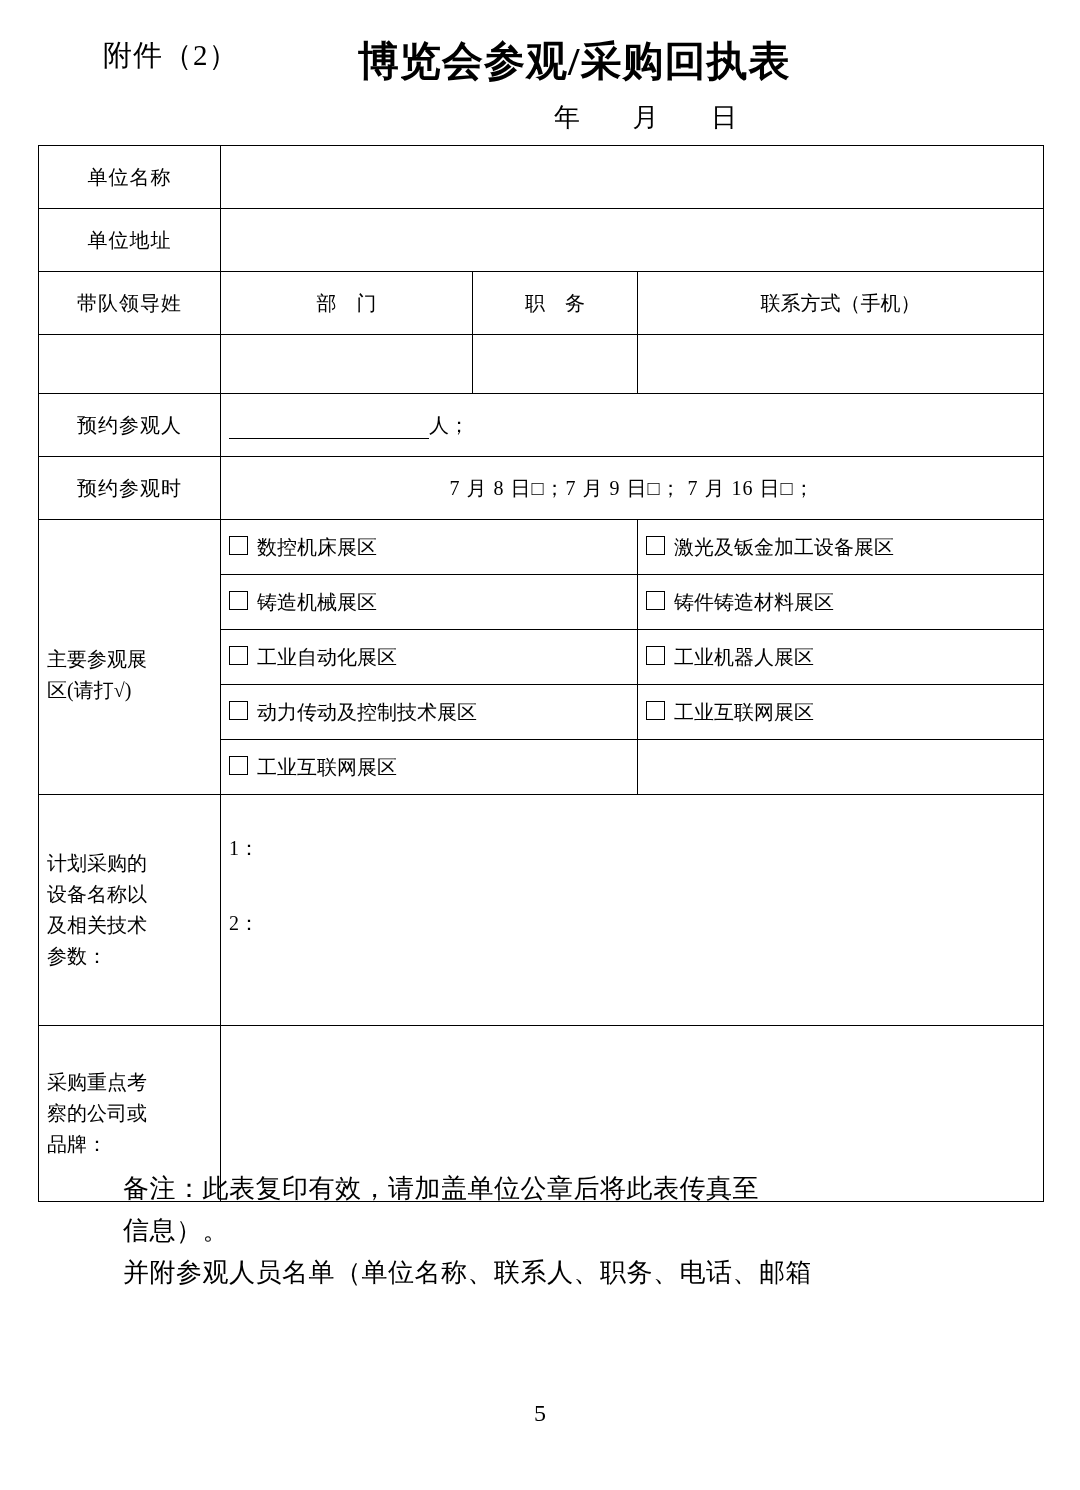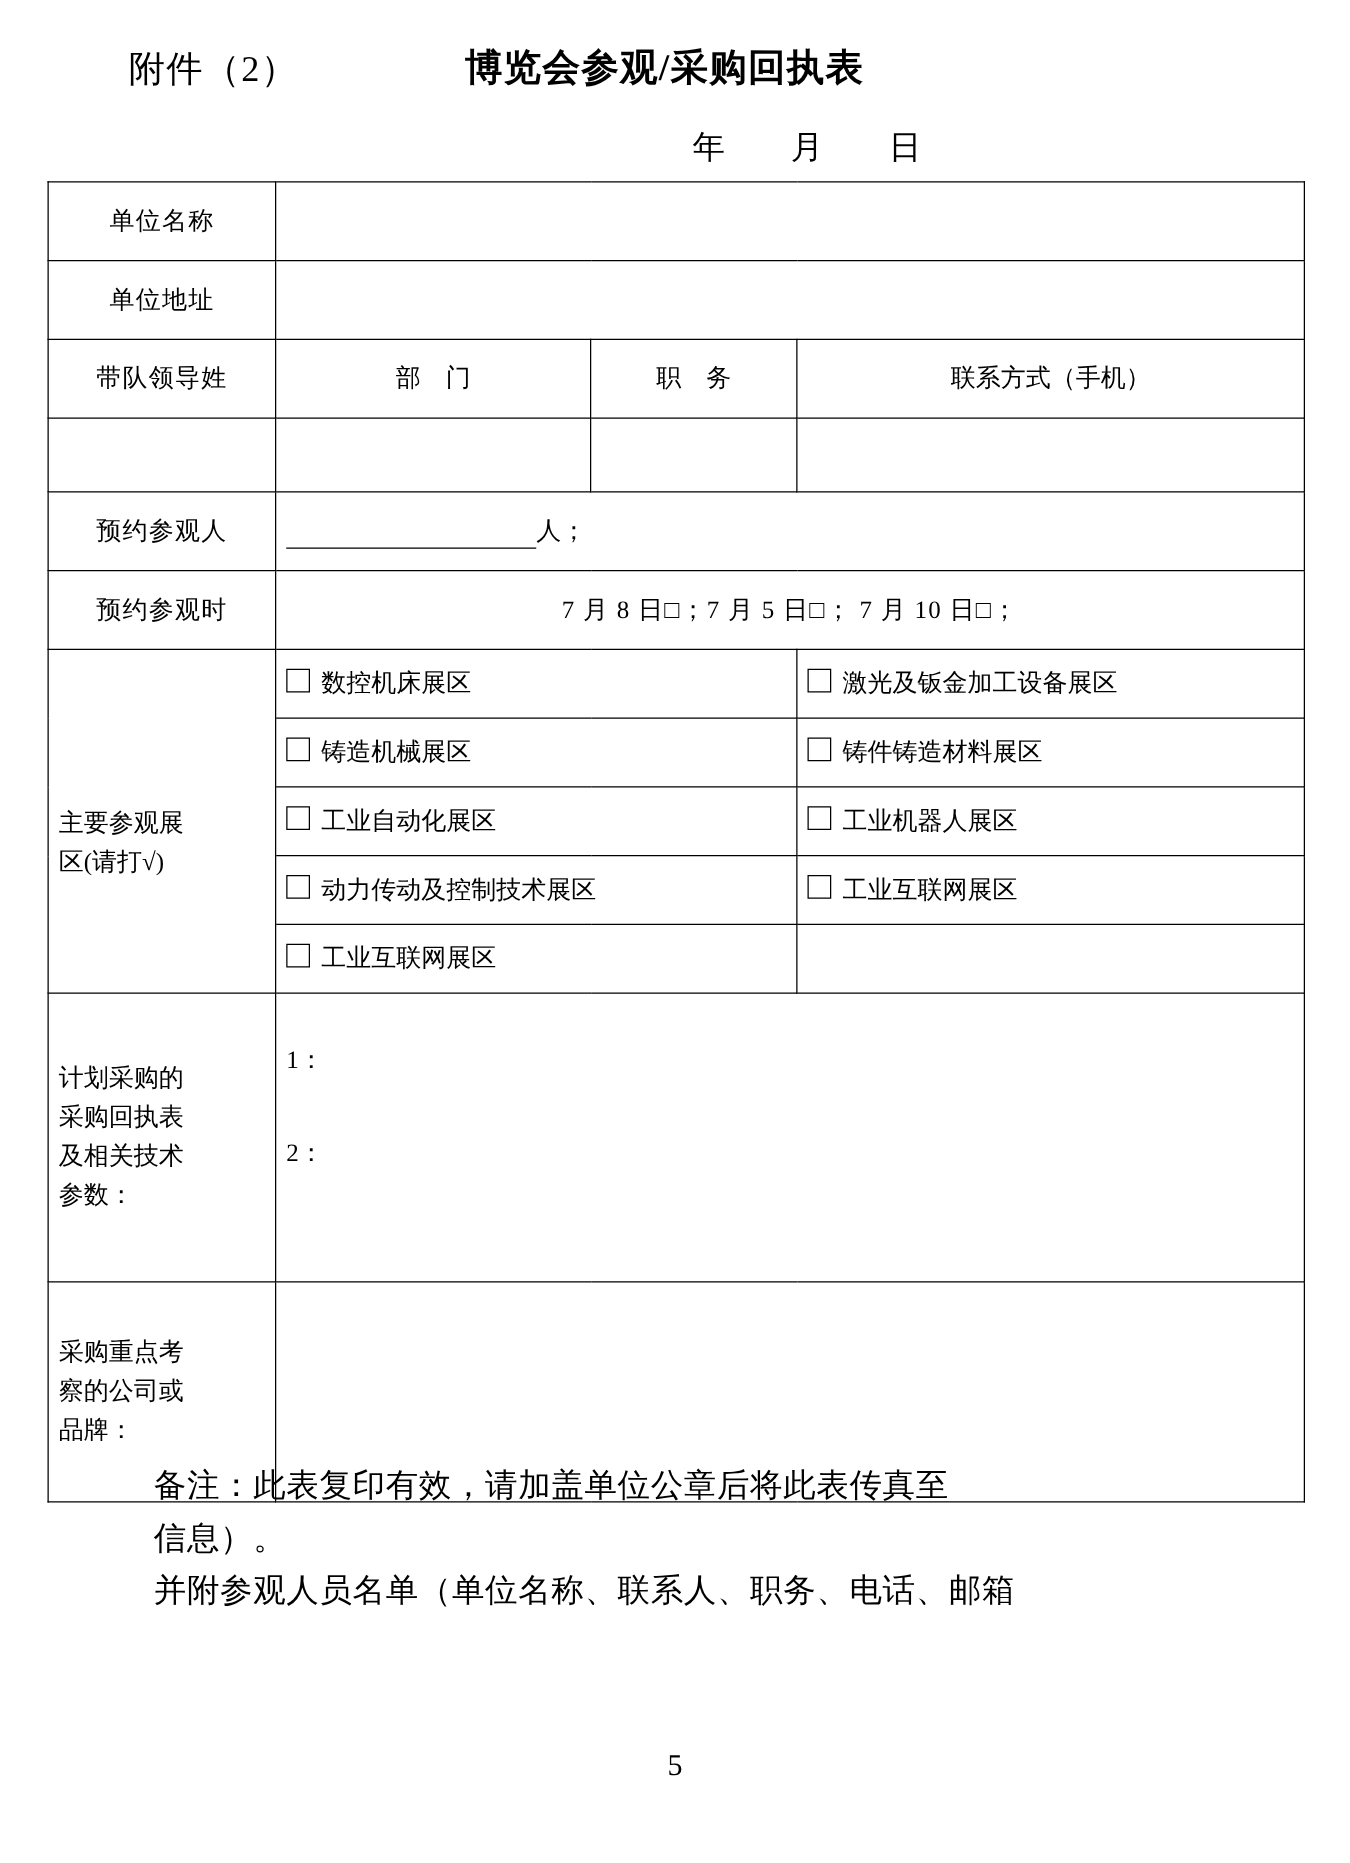--- a/index.html
+++ b/index.html
@@ -25,23 +25,23 @@
   .attachment-label {
     position: absolute;
     left: 103px;
     top: 36px;
     font-size: 29px;
     letter-spacing: 1px;
     font-family: "Liberation Serif", "DejaVu Serif", serif;
   }
   .doc-title {
     position: absolute;
-    left: 372px;
+    left: 358px;
     top: 34px;
-    font-size: 30px;
+    font-size: 41px;
     font-weight: bold;
     letter-spacing: 1px;
   }
   .date-line {
     position: absolute;
     right: 150px;
     top: 100px;
     font-size: 26px;
     letter-spacing: 2px;
   }
@@ -186,21 +186,21 @@
 
     <tr>
       <td class="lbl row-h-1">预约参观人</td>
       <td class="visit-count row-h-1" colspan="3">
         <span class="underline-blank"></span><span>人；</span>
       </td>
     </tr>
 
     <tr>
       <td class="lbl row-h-1">预约参观时</td>
-      <td class="dates row-h-1" colspan="3">7 月 8 日□；7 月 5 日□； 7 月 10 日□；</td>
+      <td class="dates row-h-1" colspan="3">7 月 8 日□；7 月 9 日□； 7 月 16 日□；</td>
     </tr>
 
     <tr>
       <td class="lbl-v" rowspan="5">
         <div style="margin-top:40px">主要参观展</div>
         <div>区(请打√)</div>
       </td>
       <td class="zone-cell" colspan="2">
         <span class="cb"></span><span>数控机床展区</span>
       </td>
@@ -239,21 +239,21 @@
     <tr>
       <td class="zone-cell" colspan="2">
         <span class="cb"></span><span>工业互联网展区</span>
       </td>
       <td class="zone-cell"></td>
     </tr>
 
     <tr>
       <td class="lbl-v plan-cell">
         <div>计划采购的</div>
-        <div>采购回执表</div>
+        <div>设备名称以</div>
         <div>及相关技术</div>
         <div>参数：</div>
       </td>
       <td class="plan-cell" colspan="3">
         <div class="item">1：</div>
         <div class="item">2：</div>
       </td>
     </tr>
 
     <tr>

